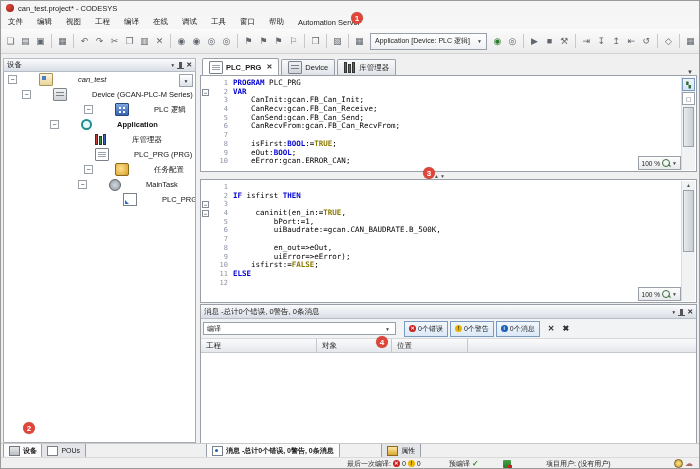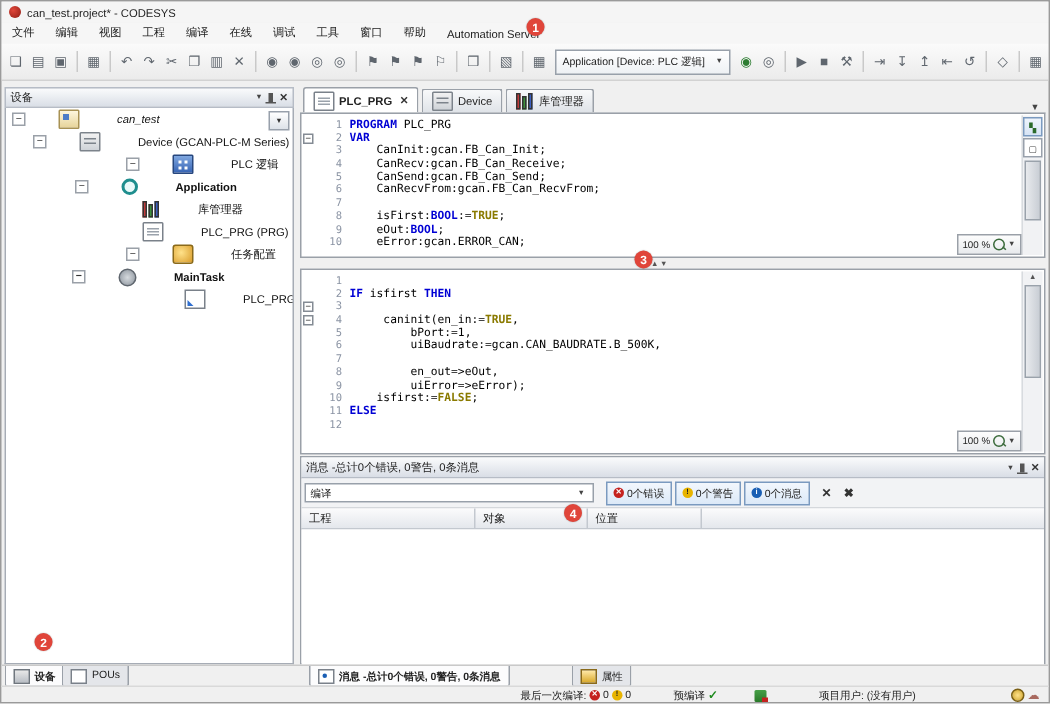--- a/index.html
+++ b/index.html
@@ -263,21 +263,21 @@
           <div class="trow" style="padding-left: 60px;">
             <span class="texp none"></span>
             <span class="ticon i-pou"></span>
             <span class="tlabel">PLC_PRG (PRG)</span>
           </div>
           <div class="trow" style="padding-left: 80px;">
             <span class="texp">−</span>
             <span class="ticon i-task-config"></span>
             <span class="tlabel">任务配置</span>
           </div>
-          <div class="trow" style="padding-left: 44px; font-weight: bold;">
+          <div class="trow" style="padding-left: 74px;">
             <span class="texp">−</span>
             <span class="ticon i-task"></span>
             <span class="tlabel">MainTask</span>
           </div>
           <div class="trow" style="padding-left: 88px;">
             <span class="texp none"></span>
             <span class="ticon i-pou-ref"></span>
             <span class="tlabel">PLC_PRG</span>
           </div>
         </div>

